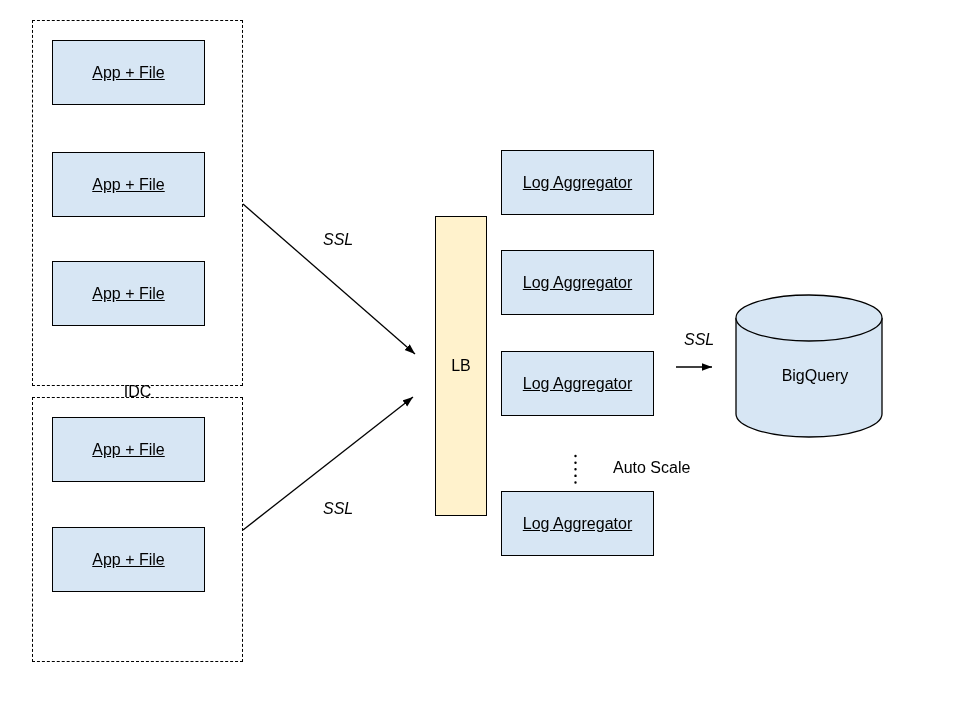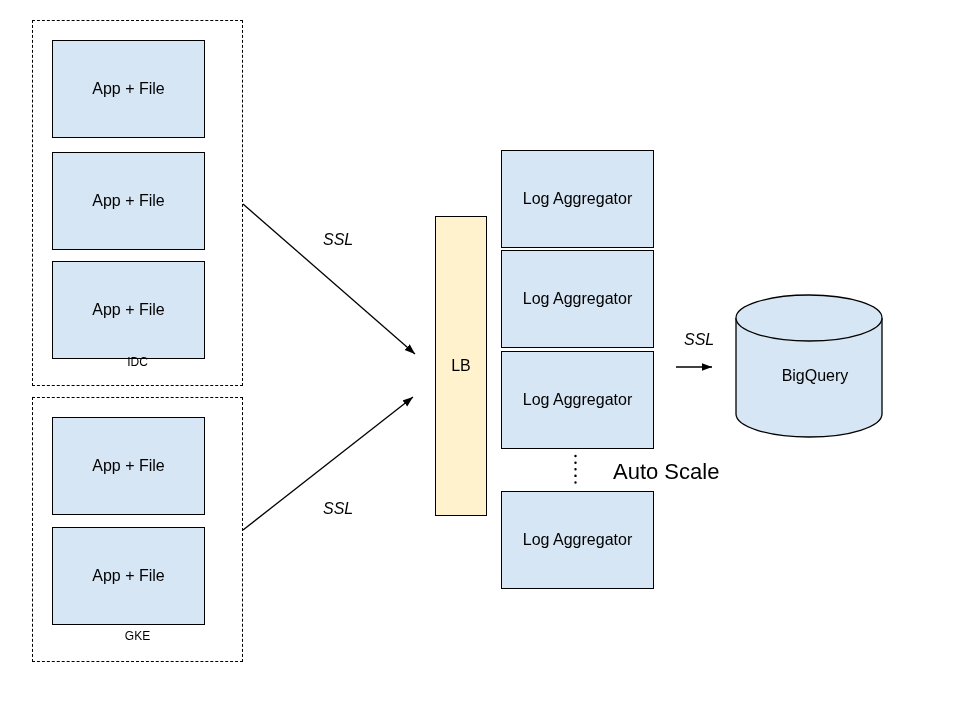--- a/index.html
+++ b/index.html
@@ -13,32 +13,32 @@
   .canvas{
     position:relative;width:960px;height:720px;background:var(--bg);
     font-family:"Liberation Sans",sans-serif;color:var(--text);overflow:hidden;
   }
   .layer{position:absolute;left:0;top:0;width:960px;height:720px;pointer-events:none;}
   .edge{stroke:var(--stroke);stroke-width:1.3;fill:none;}
   .dots{stroke:var(--stroke);stroke-width:2.4;stroke-linecap:round;stroke-dasharray:0.1 6.5;fill:none;}
   .cyl{fill:var(--node-fill);stroke:var(--stroke);stroke-width:1.3;}
   .group{position:absolute;border:1px dashed var(--stroke);box-sizing:border-box;}
   .node{
-    position:absolute;width:153px;height:98px;box-sizing:border-box;
+    position:absolute;width:153px;height:65px;box-sizing:border-box;
     background:var(--node-fill);border:1.5px solid var(--stroke);
-    display:flex;align-items:center;justify-content:center;font-size:16px;
+    display:flex;align-items:center;justify-content:center;font-size:16px;text-decoration:underline;
   }
-  .group-label{position:absolute;left:0;right:0;text-align:center;font-size:12px;}
+  .group-label{position:absolute;left:0;right:0;text-align:center;font-size:16px;margin-top:28px;}
   .lb{
     position:absolute;left:435px;top:216px;width:52px;height:300px;box-sizing:border-box;
     background:var(--lb-fill);border:1.5px solid var(--stroke);
     display:flex;align-items:center;justify-content:center;font-size:16px;
   }
   .ssl{position:absolute;font-style:italic;font-size:16px;text-align:right;}
-  .auto-scale{position:absolute;left:613px;top:459px;font-size:22px;text-align:right;}
+  .auto-scale{position:absolute;left:613px;top:459px;font-size:16px;text-align:right;}
   .bq-label{position:absolute;left:735px;top:367px;width:160px;text-align:center;font-size:16px;}
 </style>
 </head>
 <body>
 
 <div class="canvas">
 
   <svg class="layer" viewBox="0 0 960 720">
     <defs>
       <marker id="arrow" markerWidth="9" markerHeight="8" refX="8" refY="3" orient="auto">
@@ -58,21 +58,20 @@
   <div class="group" style="left:32px;top:20px;width:211px;height:366px">
     <div class="node" style="left:19px;top:19px">App + File</div>
     <div class="node" style="left:19px;top:131px">App + File</div>
     <div class="node" style="left:19px;top:240px">App + File</div>
     <div class="group-label" style="top:334px">IDC</div>
   </div>
 
   <div class="group" style="left:32px;top:397px;width:211px;height:265px">
     <div class="node" style="left:19px;top:19px">App + File</div>
     <div class="node" style="left:19px;top:129px">App + File</div>
-    <div class="group-label" style="top:231px">GKE</div>
   </div>
 
   <div class="lb">LB</div>
 
   <div class="node" style="left:501px;top:150px">Log Aggregator</div>
   <div class="node" style="left:501px;top:250px">Log Aggregator</div>
   <div class="node" style="left:501px;top:351px">Log Aggregator</div>
   <div class="node" style="left:501px;top:491px">Log Aggregator</div>
 
   <div class="auto-scale">Auto Scale</div>

